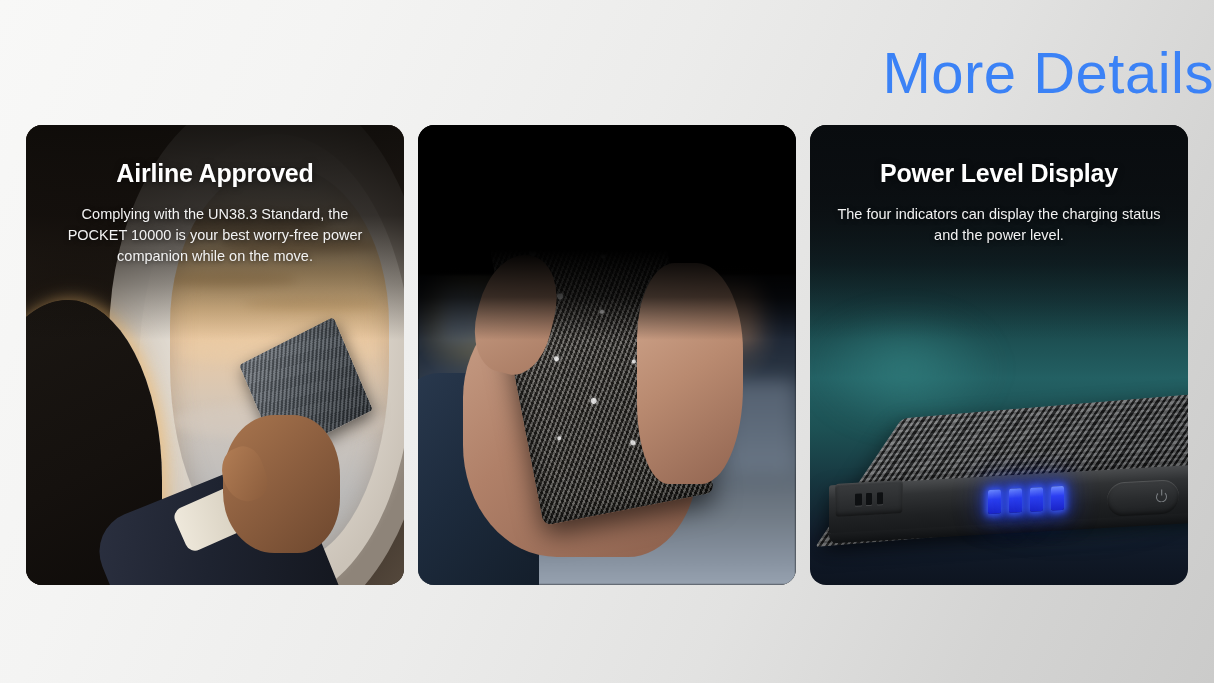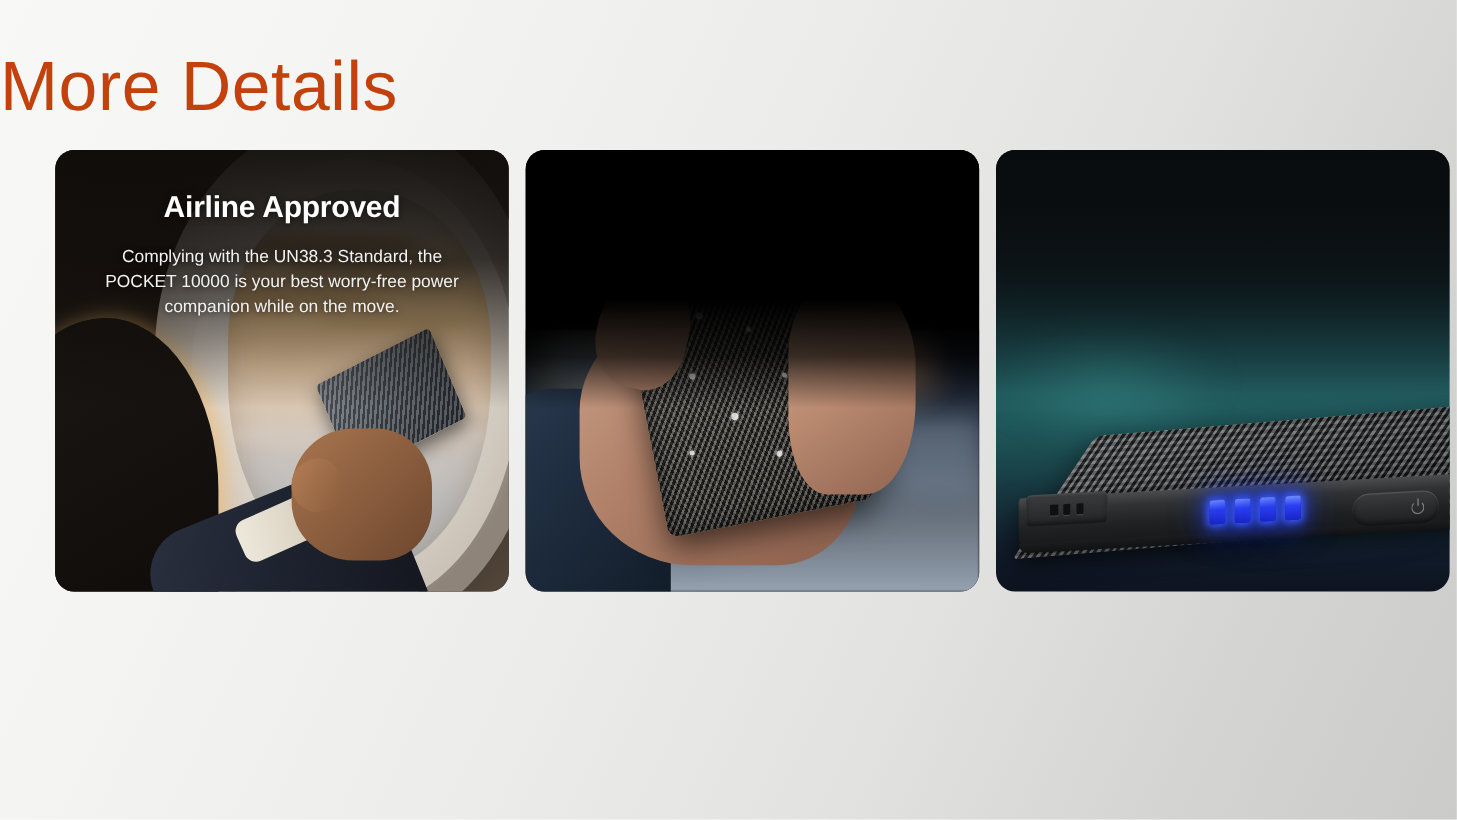--- a/index.html
+++ b/index.html
@@ -7,34 +7,33 @@
   body {
     font-family:"Liberation Sans", sans-serif;
     background:
       linear-gradient(115deg,
         #f8f8f7 0%, #f4f4f3 22%, #ececeb 46%,
         #e2e2e1 66%, #d4d4d3 84%, #cbcbca 100%);
     position:relative;
   }
   .page-title {
     position:absolute; left:0; right:0; top:44px;
-    text-align:left;
+    text-align:right;
     font-size:58px;
     font-weight:500;
     letter-spacing:0.5px;
-    color:#c2410c;
+    color:#3b82f6;
     line-height:1;
   }
   .cards {
     position:absolute;
     left:26px; top:125px;
-    width:1162px; height:368px;
+    width:1162px; height:460px;
     display:flex;
     gap:14px;
-    margin-left:20px;
   }
   .card {
     position:relative;
     flex:1 1 0;
     border-radius:16px;
     overflow:hidden;
     background:#000;
   }
   .card-art { position:absolute; inset:0; overflow:hidden; }
   .card-text {
@@ -372,15 +371,19 @@
         <span class="led"></span>
         <span class="led"></span>
         <span class="led"></span>
         <span class="led"></span>
       </div>
       <div class="c3-btn">
         <span class="c3-btn-ico"></span>
       </div>
     </div>
     <div class="topfade c3-fade"></div>
+    <div class="card-text">
+      <div class="card-title">Power Level Display</div>
+      <div class="card-sub">The four indicators can display the charging status and the power level.</div>
+    </div>
   </div>
 
 </div>
 
 </body></html>

